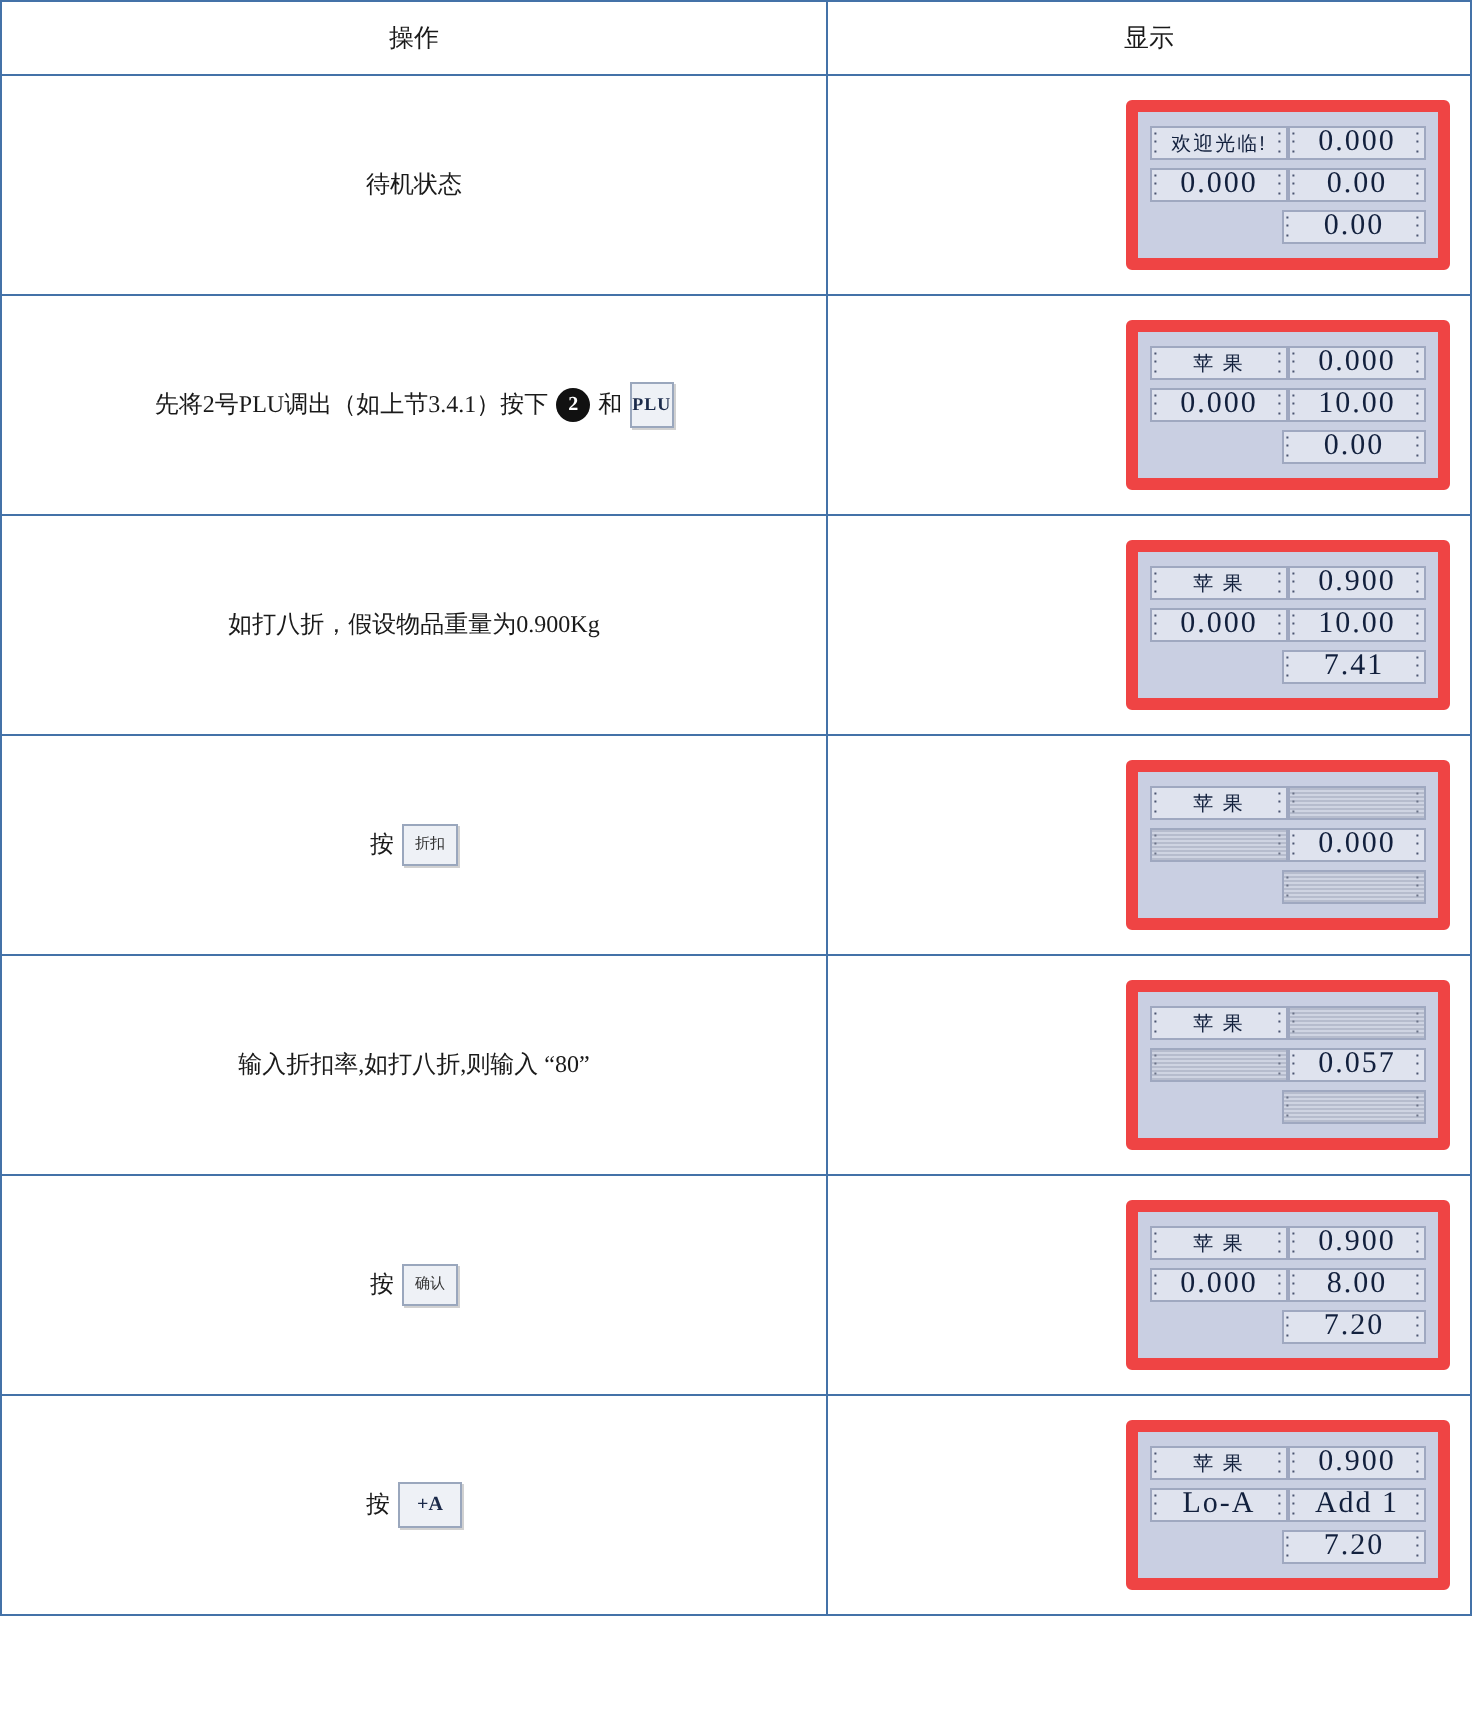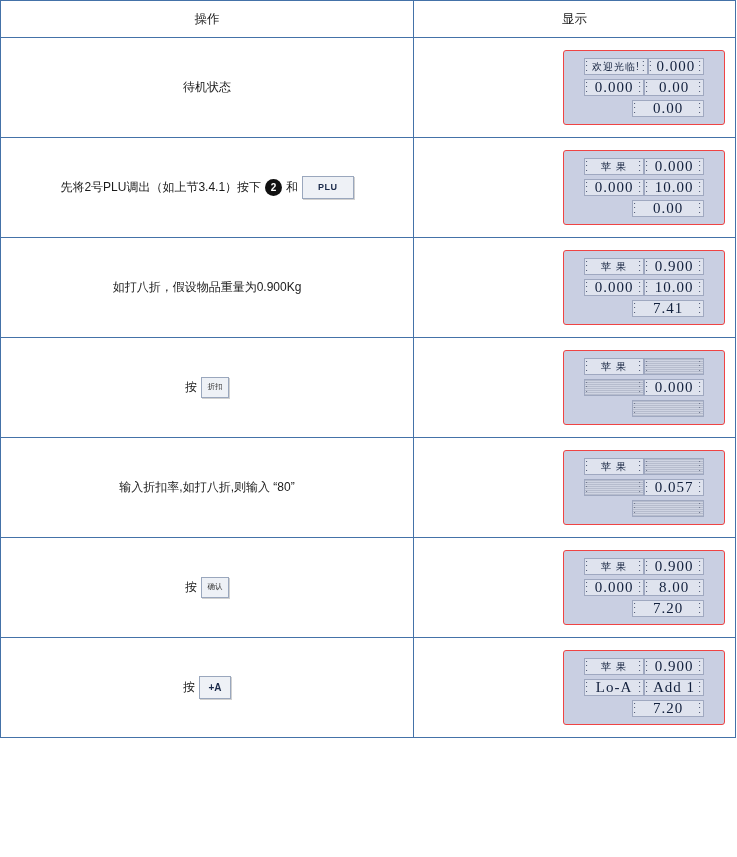--- a/index.html
+++ b/index.html
@@ -39,39 +39,40 @@
     font-size: 12px;
     padding: 8px 14px;
     line-height: 1.7;
   }
   .op-inline {
     display: inline-flex;
     align-items: center;
     justify-content: flex-start;
     flex-wrap: wrap;
     gap: 4px;
+    font-family: Liberation Serif, serif;
   }
 
   
   .key {
     display: inline-block;
     border: 1px solid #9aa7bd;
     background: #eef1f6;
     box-shadow: 1px 1px 0 rgba(0,0,0,0.18);
     font-size: 9px;
     line-height: 1.1;
     padding: 4px 5px;
     min-width: 18px;
     text-align: center;
     color: #1b2a4a;
     vertical-align: middle;
   }
   .key.bold { font-weight: bold; font-size: 10px; padding: 5px 6px; }
   .key.tiny { font-size: 7.5px; padding: 5px 4px; color:#333; }
-  .key.plu { font-weight: bold; font-size: 9px; letter-spacing: .5px; padding:6px 15px; }
+  .key.plu { font-weight: bold; font-size: 9px; letter-spacing: .5px; padding:6px 0; }
   .circle-key {
     display: inline-block;
     width: 17px; height: 17px;
     border-radius: 50%;
     background: #111;
     color: #fff;
     font-size: 10px;
     font-weight: bold;
     line-height: 17px;
     text-align: center;
@@ -80,23 +81,23 @@
 
   
   .disp-wrap {
     padding: 12px 10px 12px 0;
     display: flex;
     justify-content: flex-end;
   }
   .panel {
     width: 162px;
     background: #c9cfe2;
-    border: 1px solid #ef4444;
+    border: 6px solid #ef4444;
     border-radius: 3px;
-    padding: 7px 20px;
+    padding: 7px 6px;
     box-sizing: border-box;
   }
   .panel .row {
     display: flex;
     justify-content: space-between;
     align-items: center;
     margin-bottom: 4px;
   }
   .panel .row:last-child { margin-bottom: 0; }
   .row.right-only { justify-content: flex-end; }

